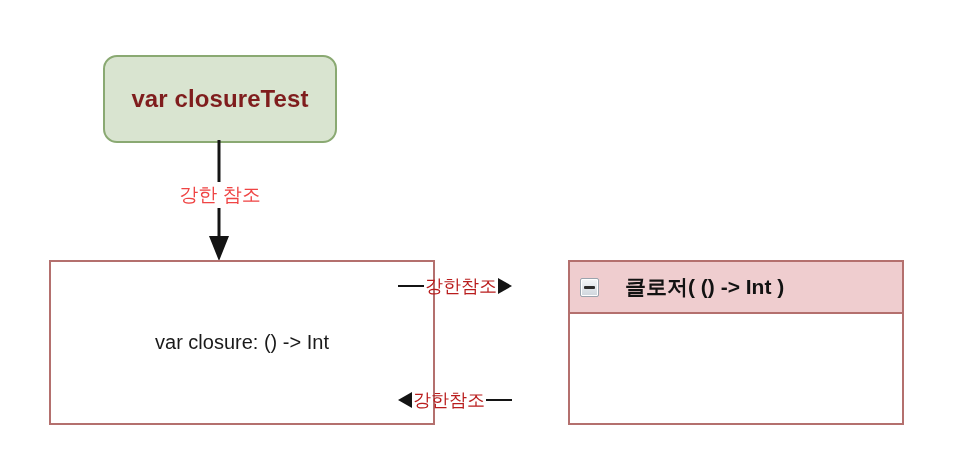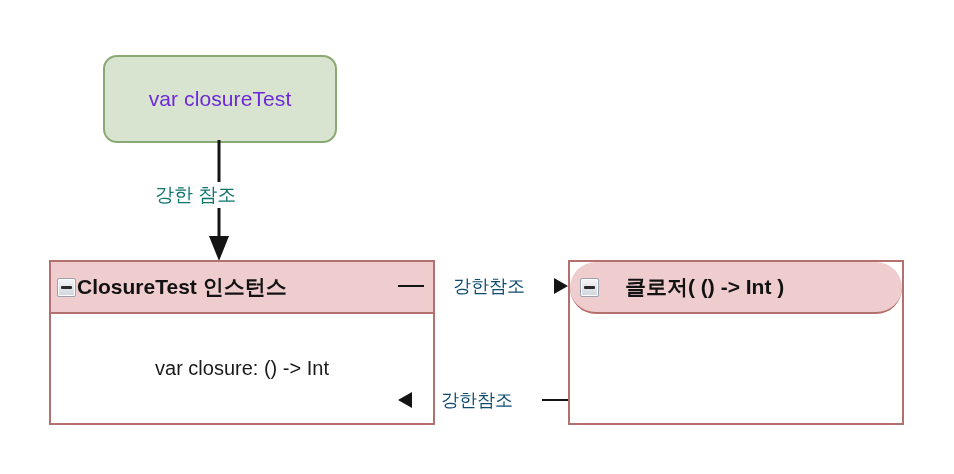--- a/index.html
+++ b/index.html
@@ -28,42 +28,43 @@
     height: 88px;
     box-sizing: border-box;
     background: #d9e4d0;
     border: 2px solid #8aa972;
     border-radius: 14px;
     display: flex;
     align-items: center;
     justify-content: center;
   }
   .var-node-label {
-    font-size: 21px;
-    color: #6d28d9;
+    font-size: 24px;
+    color: #7f1d1d;
     letter-spacing: .1px;
     white-space: nowrap;
+    font-weight: bold;
   }
 
   
   .v-conn {
     position: absolute;
     left: 150px;
     top: 140px;
     width: 140px;
     height: 125px;
   }
   .v-conn-label {
     position: absolute;
     left: 155px;
     top: 182px;
     width: 130px;
-    text-align: left;
+    text-align: center;
     font-size: 19px;
-    color: #0f766e;
+    color: #ef4444;
     background: #ffffff;
     white-space: nowrap;
   }
 
   
   .uml-box {
     position: absolute;
     box-sizing: border-box;
     background: #ffffff;
     border: 2px solid #b4706e;
@@ -75,21 +76,21 @@
 
   .uml-header {
     box-sizing: border-box;
     background: #efcdcf;
     border-bottom: 2px solid #b4706e;
     height: 52px;
     display: flex;
     align-items: center;
     padding: 0 6px;
   }
-  .uml-box.right .uml-header { padding-left: 10px; border-radius: 26px; }
+  .uml-box.right .uml-header { padding-left: 10px; }
 
   .collapse-icon {
     flex: 0 0 auto;
     width: 19px;
     height: 19px;
     box-sizing: border-box;
     border: 1px solid #9aa3ad;
     border-radius: 2px;
     background: linear-gradient(180deg, #f4f6f8 0%, #dfe4e9 55%, #cfd6dd 100%);
     display: flex;
@@ -124,23 +125,23 @@
     font-size: 20px;
     color: #1a1a1a;
     white-space: nowrap;
   }
 
   
   .h-rel {
     position: absolute;
     display: flex;
     align-items: center;
-    justify-content: space-between;
+    justify-content: flex-start;
     font-size: 18px;
-    color: #0c4a6e;
+    color: #b91c1c;
     white-space: nowrap;
   }
   .h-rel.top    { left: 398px; top: 272px; width: 170px; height: 28px; }
   .h-rel.bottom { left: 398px; top: 386px; width: 170px; height: 28px; }
 
   .h-rel .seg {
     flex: 0 0 auto;
     height: 2px;
     background: #141414;
   }
@@ -167,26 +168,20 @@
     <span class="var-node-label">var closureTest</span>
   </div>
 
   <svg class="v-conn" viewBox="0 0 140 125" width="140" height="125">
     <line x1="69" y1="0" x2="69" y2="104" stroke="#141414" stroke-width="3"></line>
     <polygon points="69,121 59,96 79,96" fill="#141414"></polygon>
   </svg>
   <div class="v-conn-label">강한 참조</div>
 
   <div class="uml-box left">
-    <div class="uml-header">
-      <span class="collapse-icon">
-        <span class="bar"></span>
-      </span>
-      <span class="uml-title">ClosureTest 인스턴스</span>
-    </div>
     <div class="uml-body">
       <span class="uml-row">var closure: () -&gt; Int</span>
     </div>
   </div>
 
   <div class="uml-box right">
     <div class="uml-header">
       <span class="collapse-icon">
         <span class="bar"></span>
       </span>

